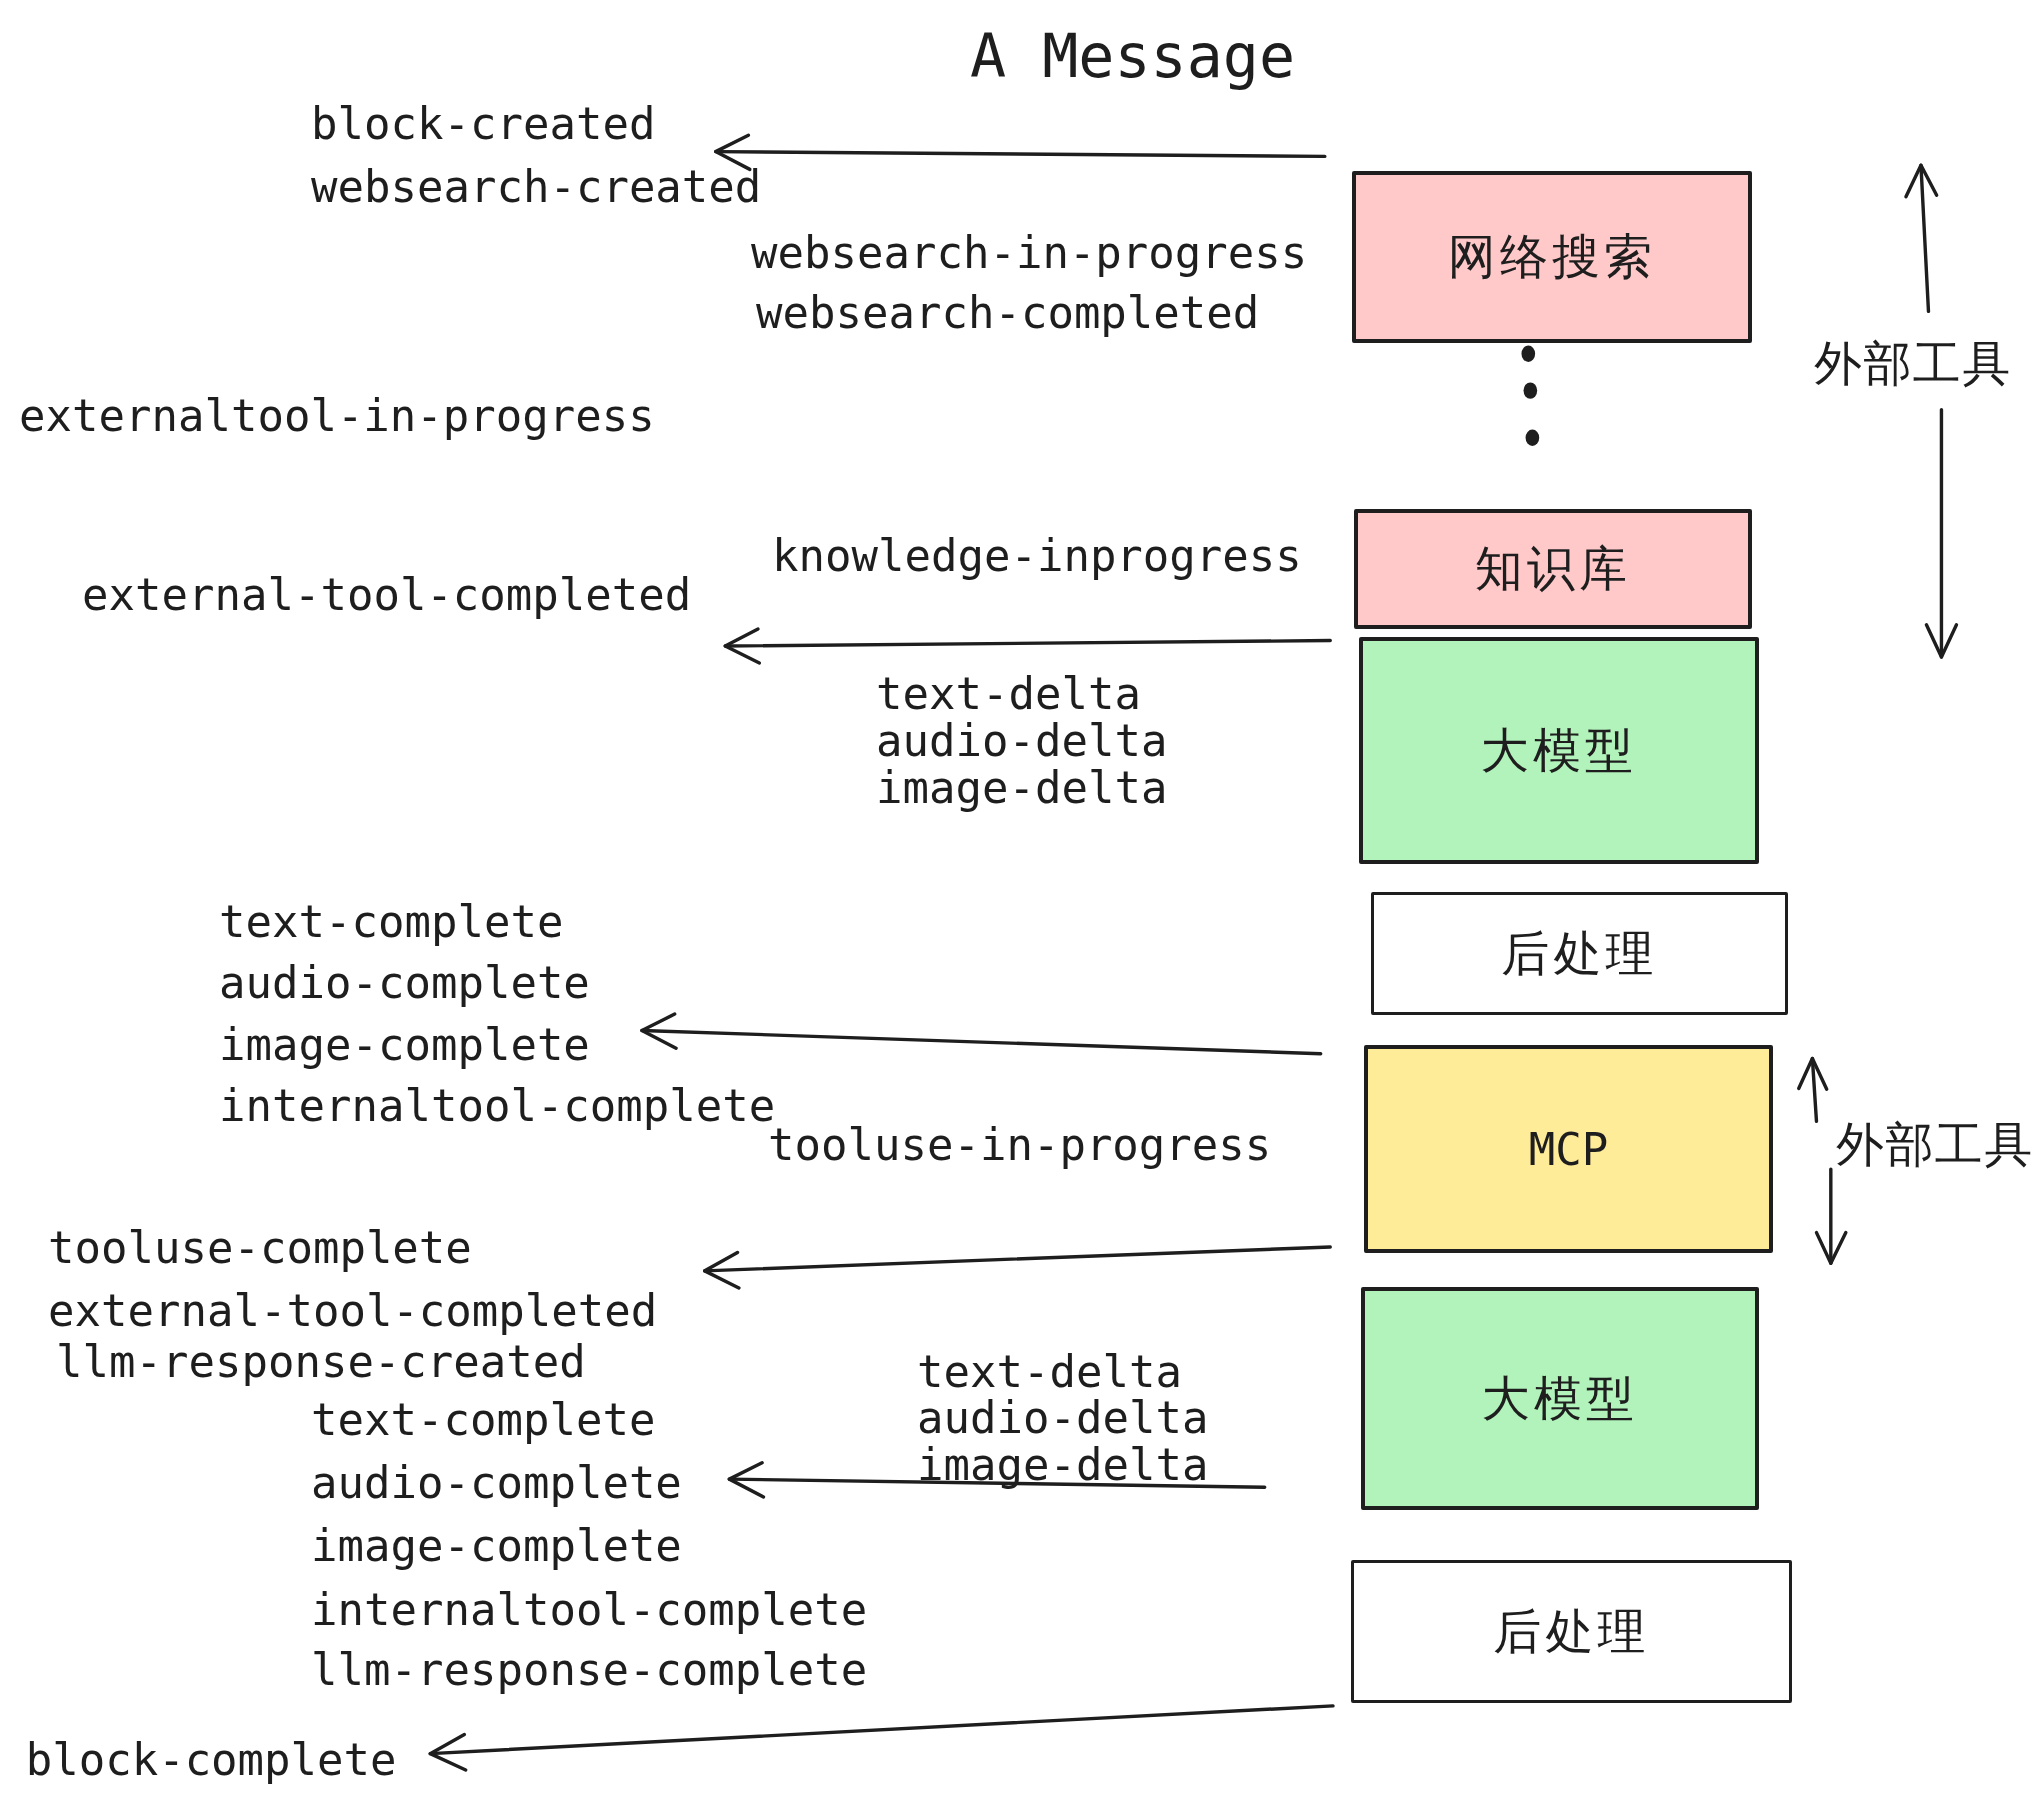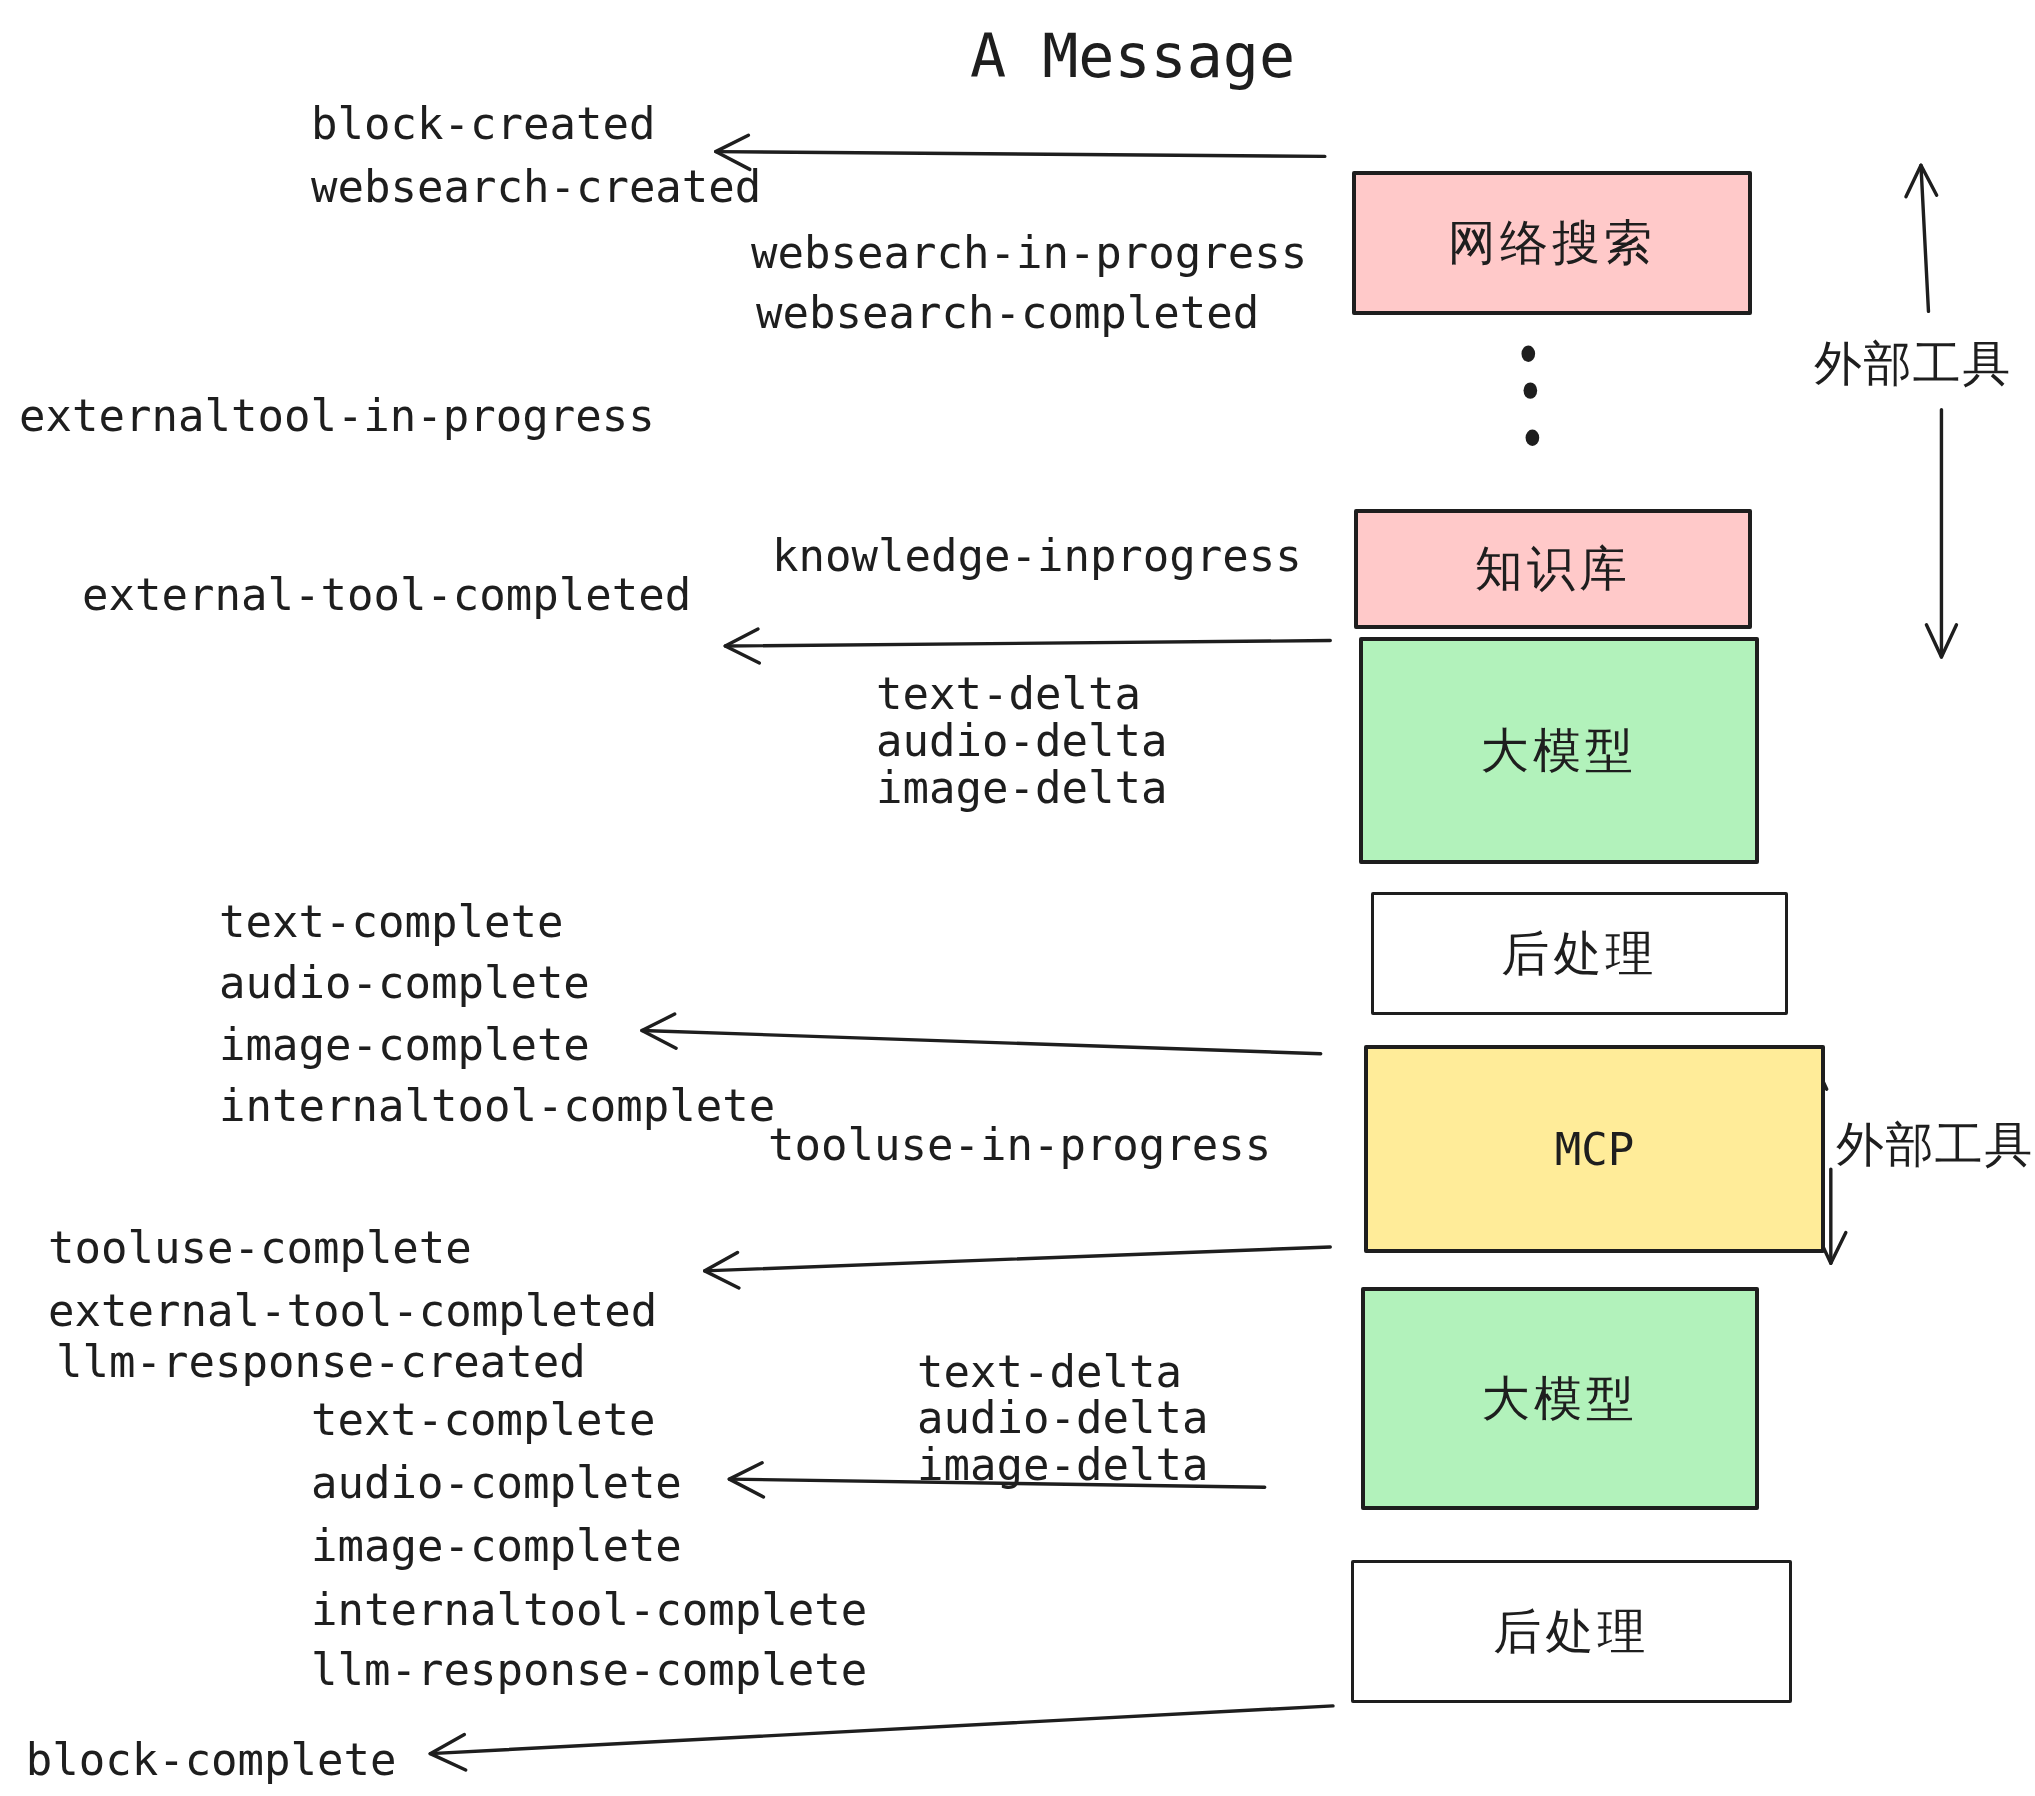--- a/index.html
+++ b/index.html
@@ -154,25 +154,25 @@
   <div class="evt" style="left:311px; top:1523px;">image-complete</div>
   <div class="evt" style="left:311px; top:1587px;">internaltool-complete</div>
   <div class="evt" style="left:311px; top:1647px;">llm-response-complete</div>
 
   <div class="evt" style="left:917px; top:1349px;">text-delta</div>
   <div class="evt" style="left:917px; top:1395px;">audio-delta</div>
   <div class="evt" style="left:917px; top:1442px;">image-delta</div>
 
   <div class="evt" style="left:13.7px; top:1737px;margin-left:12px;">block-complete</div>
 
-  <div class="box" style="left: 1352px; top: 171px; width: 400px; height: 144px; background-color: rgb(255, 201, 201);">网络搜索</div>
+  <div class="box" style="left: 1352px; top: 171px; width: 400px; height: 172px; background-color: rgb(255, 201, 201);">网络搜索</div>
   <div class="box" style="left: 1354px; top: 509px; width: 398px; height: 120px; background-color: rgb(255, 201, 201);">知识库</div>
   <div class="box" style="left: 1359px; top: 637px; width: 400px; height: 227px; background-color: rgb(178, 242, 187);">大模型</div>
   <div class="box thin" style="left: 1371px; top: 892px; width: 417px; height: 123px; background-color: rgb(255, 255, 255);">后处理</div>
-  <div class="box mono-label" style="left: 1364px; top: 1045px; width: 461px; height: 208px; background-color: rgb(255, 236, 153);">MCP</div>
+  <div class="box mono-label" style="left: 1364px; top: 1045px; width: 409px; height: 208px; background-color: rgb(255, 236, 153);">MCP</div>
   <div class="box" style="left: 1361px; top: 1287px; width: 398px; height: 223px; background-color: rgb(178, 242, 187);">大模型</div>
   <div class="box thin" style="left: 1351px; top: 1560px; width: 441px; height: 143px; background-color: rgb(255, 255, 255);">后处理</div>
 
   <div class="side-label" style="left:1814px; top:332px;">外部工具</div>
   <div class="side-label" style="left:1836px; top:1113px;">外部工具</div>
 
 </div>
 
 
 </body></html>

